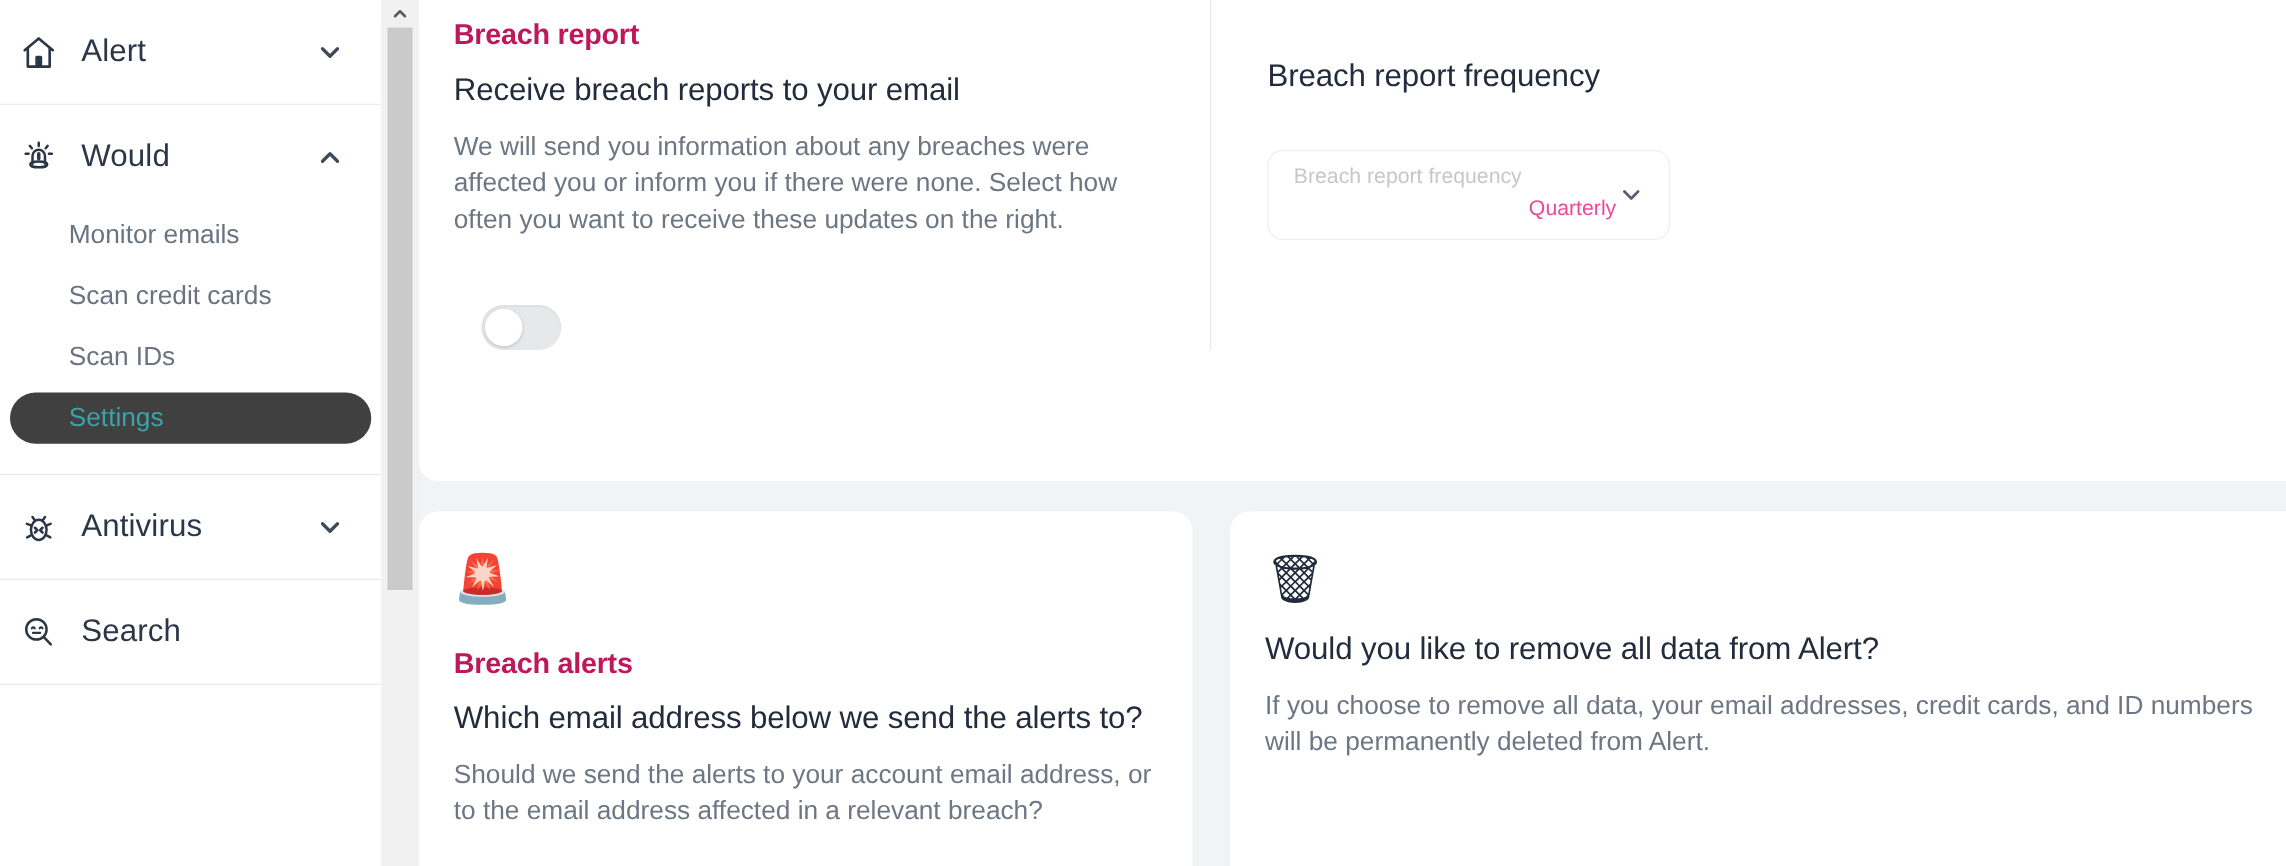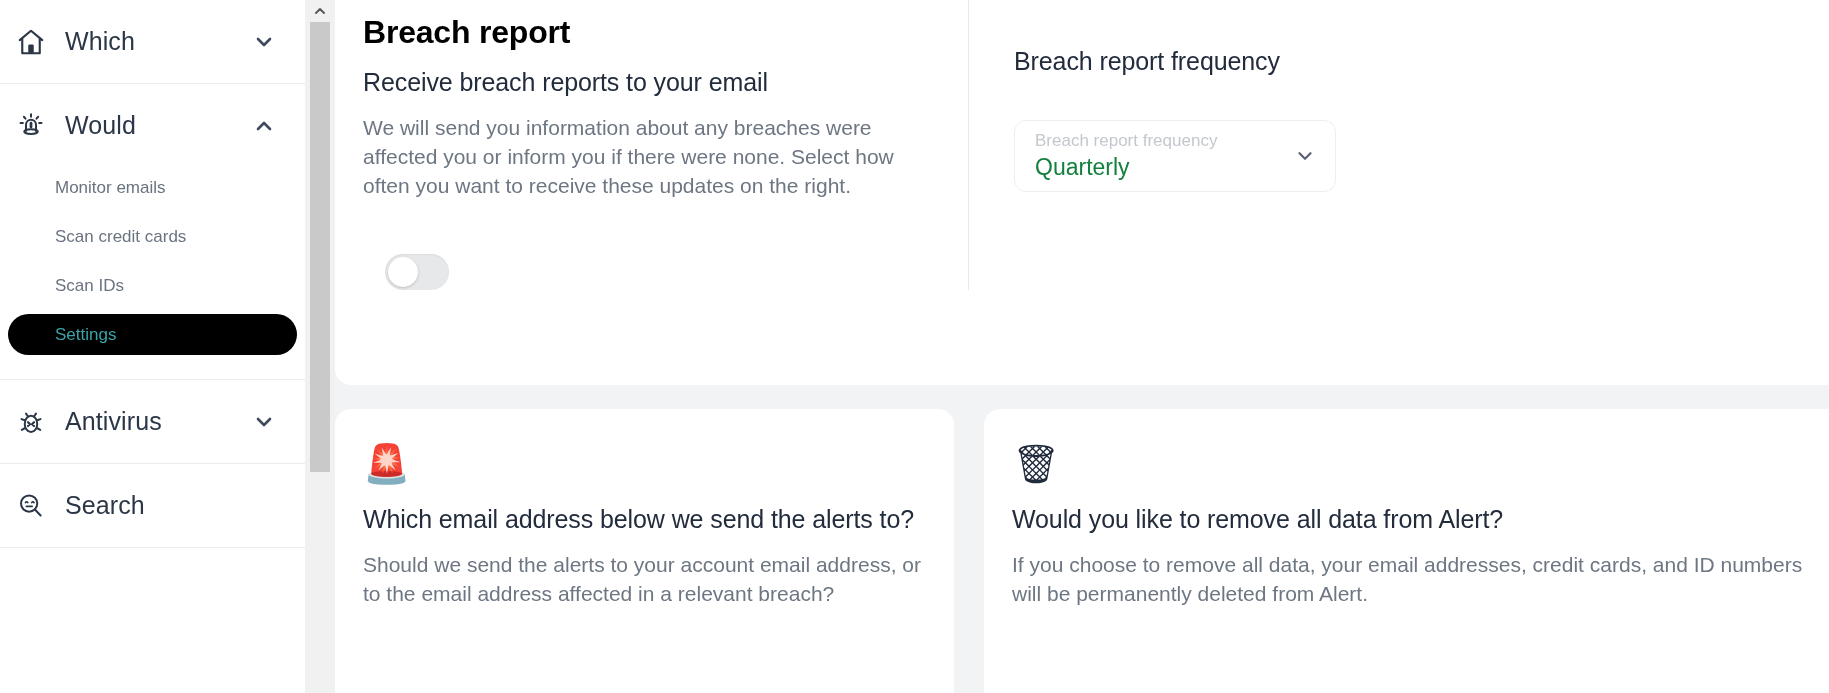--- a/index.html
+++ b/index.html
@@ -41,26 +41,26 @@
     padding-left: 13px;
   }
   .chev { width: 26px; flex: 0 0 26px; display:flex; align-items:center; justify-content:center; color:#3e4a5c; }
 
   .sub-list { padding: 0 0 16px 0; }
   .sub-item {
     height: 41px; display: flex; align-items: center;
     margin: 0 8px 8px 8px;
     padding-left: 47px;
     border-radius: 22px;
-    font-size: 17px;
+    font-size: 21px;
     color: #6a7380;
     cursor: pointer;
   }
   .sub-item.active {
-    background: #000000;
+    background: #404040;
     color: #3aa3a7;
   }
 
   
   .scroll-col {
     position: absolute;
     left: 305px; top: 0;
     width: 30px; height: 693px;
     background: #f1f1f1;
     z-index: 5;
@@ -109,22 +109,22 @@
   .col-left {
     width: 633px; flex: 0 0 633px;
     padding: 0 40px 0 28px;
   }
   .col-right {
     flex: 1 1 auto;
     border-left: 1px solid #e7eaee;
     padding: 0 30px 0 45px;
   }
   .card-title {
-    font-size: 32px; font-weight: bold;
-    color: #000000;
+    font-size: 23px; font-weight: bold;
+    color: #be185d;
     padding-top: 14px;
     letter-spacing: -.2px;
   }
   .card-sub {
     font-size: 25px;
     color: #222c3c;
     margin-top: 17px;
     letter-spacing: -.1px;
   }
   .card-body {
@@ -159,21 +159,21 @@
     width: 322px; height: 72px;
     border: 1px solid #eceef0;
     border-radius: 12px;
     display: flex; align-items: center;
     padding: 0 18px 0 20px;
     cursor: pointer;
     background: #fff;
   }
   .select .texts { flex: 1 1 auto; }
   .select-label { font-size: 17px; color: #c3c8ce; line-height: 20px; }
-  .select-value { font-size: 23px; color: #15803d; line-height: 30px; margin-top: 1px; }
+  .select-value { font-size: 17px; color: #ec4899; line-height: 30px; margin-top: 1px; text-align: right; }
   .select .chev2 { color:#586171; flex:0 0 24px; display:flex; align-items:center; justify-content:center;}
 
   
   .row-bottom {
     display: flex;
     gap: 30px;
     margin-top: 24px;
   }
   .card-bottom {
     width: 619px; flex: 0 0 619px;
@@ -196,21 +196,21 @@
 
     <div class="nav-group">
       <div class="nav-row">
         <span class="nav-icon">
           <svg width="30" height="30" viewBox="0 0 24 24" fill="none" stroke="currentColor" stroke-width="1.7" stroke-linecap="round" stroke-linejoin="round">
             <path d="M3 10.5L12 3l9 7.5"></path>
               <path d="M5 9.5V21h14V9.5"></path>
               <rect x="9.8" y="14" width="4.4" height="7" rx="1" fill="currentColor" stroke="none"></rect>
           </svg>
         </span>
-        <span class="nav-label">Which</span>
+        <span class="nav-label">Alert</span>
         <span class="chev">
           <svg width="24" height="24" viewBox="0 0 24 24" fill="none" stroke="currentColor" stroke-width="2.6" stroke-linecap="round" stroke-linejoin="round">
               <path d="M6 9l6 6 6-6"></path>
             </svg>
         </span>
       </div>
     </div>
 
 
     <div class="nav-group">
@@ -320,20 +320,21 @@
             </div>
           </div>
         </div>
       </div>
     </section>
 
     <div class="row-bottom">
 
       <section class="card card-bottom">
         <div class="emoji-icon">🚨</div>
+        <h3 class="card-title">Breach alerts</h3>
         <div class="card-sub">Which email address below we send the alerts to?</div>
         <p class="card-body">Should we send the alerts to your account email address, or to the email address affected in a relevant breach?</p>
       </section>
 
       <section class="card card-bottom wide">
         <div class="emoji-icon">🗑</div>
         <div class="card-sub">Would you like to remove all data from Alert?</div>
         <p class="card-body">If you choose to remove all data, your email addresses, credit cards, and ID numbers will be permanently deleted from Alert.</p>
       </section>
 

